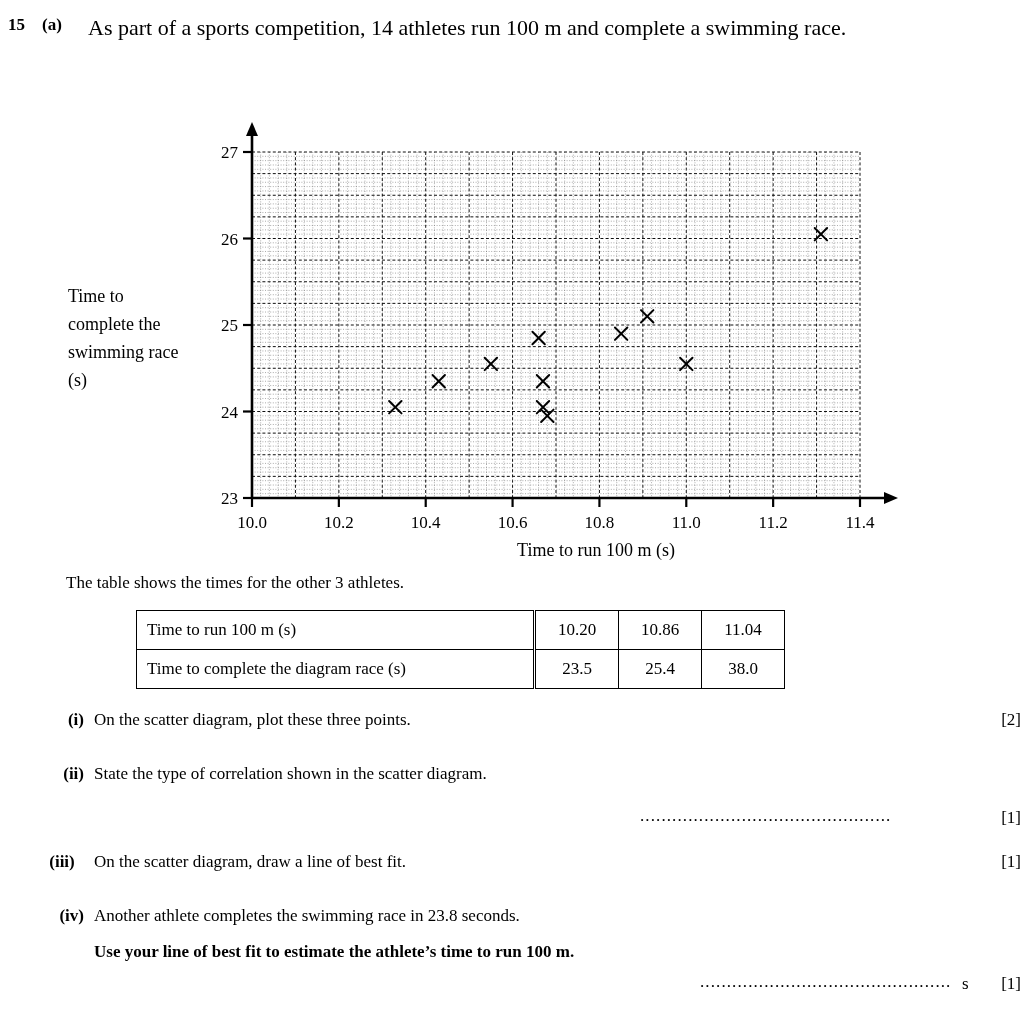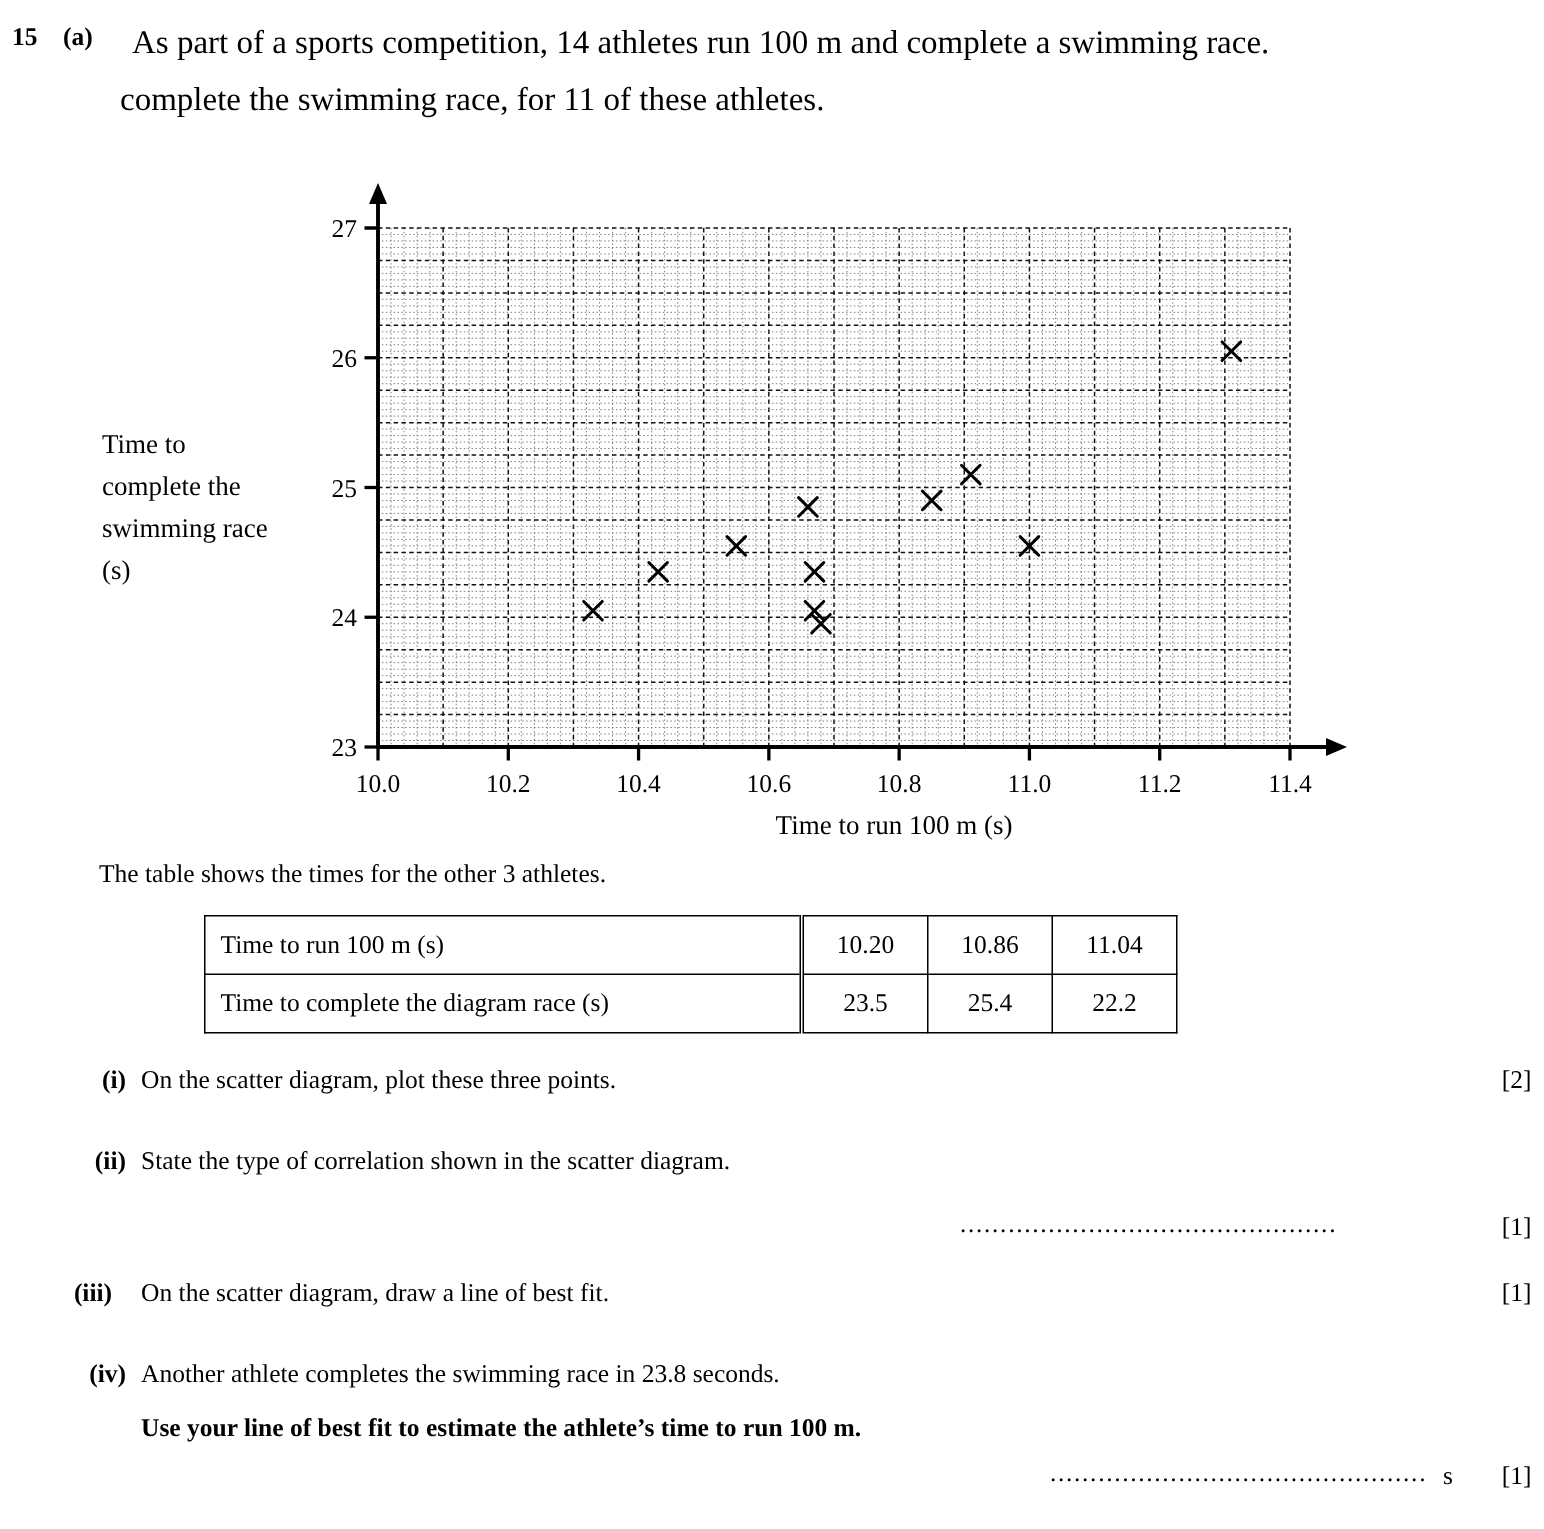--- a/index.html
+++ b/index.html
@@ -67,21 +67,20 @@
 </head>
 <body>
 
 <div class="abs" id="hdr-row1">
   <span class="qnum">15</span>
   <span class="part">(a)</span>
   <span class="txt body-text">As part of a sports competition, 14 athletes run 100 m and complete a swimming race.</span>
 </div>
 
 <div class="abs" id="hdr-row2">
-  <span class="body-text l2">complete the swimming race, for 11 of these athletes.</span>
 </div>
 
 <div id="chart">
   <svg id="chart-svg" width="1029" height="440" viewBox="0 0 1029 440">
       <g>
         <line x1="252.00" y1="32" x2="252.00" y2="378" stroke="#111" stroke-width="1" stroke-dasharray="3,2.2"></line>
         <line x1="260.69" y1="32" x2="260.69" y2="378" stroke="#666" stroke-width="0.55" stroke-dasharray="1,1.6"></line>
         <line x1="269.37" y1="32" x2="269.37" y2="378" stroke="#666" stroke-width="0.55" stroke-dasharray="1,1.6"></line>
         <line x1="278.06" y1="32" x2="278.06" y2="378" stroke="#666" stroke-width="0.55" stroke-dasharray="1,1.6"></line>
         <line x1="286.74" y1="32" x2="286.74" y2="378" stroke="#666" stroke-width="0.55" stroke-dasharray="1,1.6"></line>
@@ -330,21 +329,21 @@
     <tr>
       <td class="lbl">Time to run 100 m (s)</td>
       <td class="val sep">10.20</td>
       <td class="val">10.86</td>
       <td class="val">11.04</td>
     </tr>
     <tr>
       <td class="lbl">Time to complete the diagram race (s)</td>
       <td class="val sep">23.5</td>
       <td class="val">25.4</td>
-      <td class="val">22.2</td>
+      <td class="val">38.0</td>
     </tr>
   </tbody>
 </table>
 
 <div class="qrow" style="left:0;top:710px;width:1029px;">
   <span class="rn" style="left:48px;top:0;width:36px;">(i)</span>
   <span class="qt" style="left:94px;top:0;">On the scatter diagram, plot these three points.</span>
   <span class="marks" style="top:0;">[2]</span>
 </div>
 

